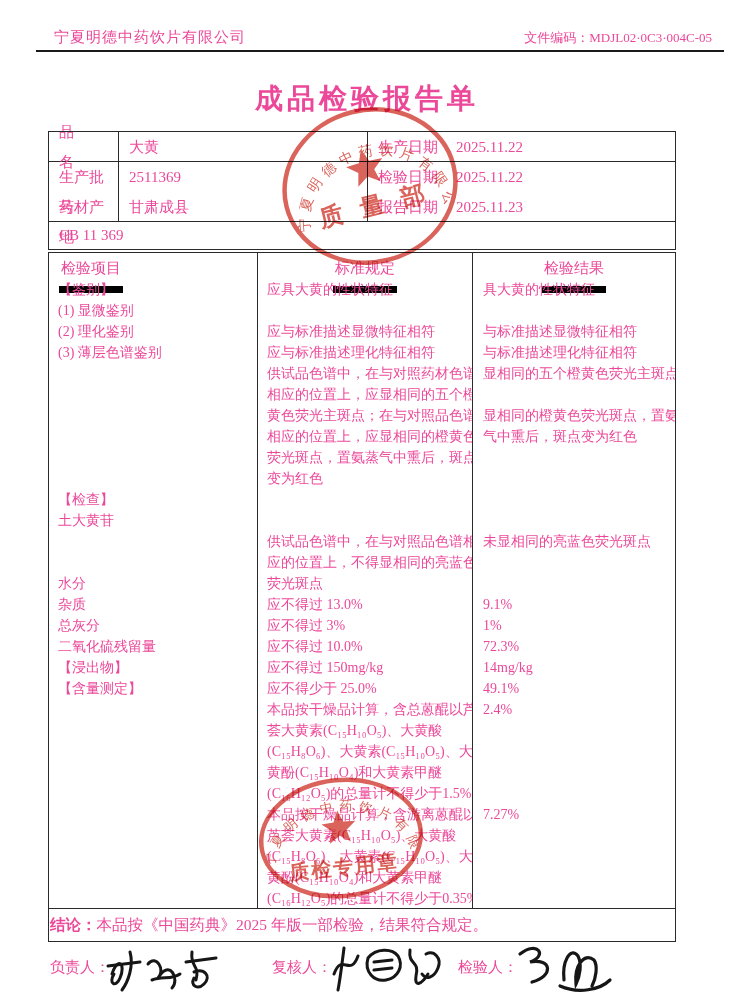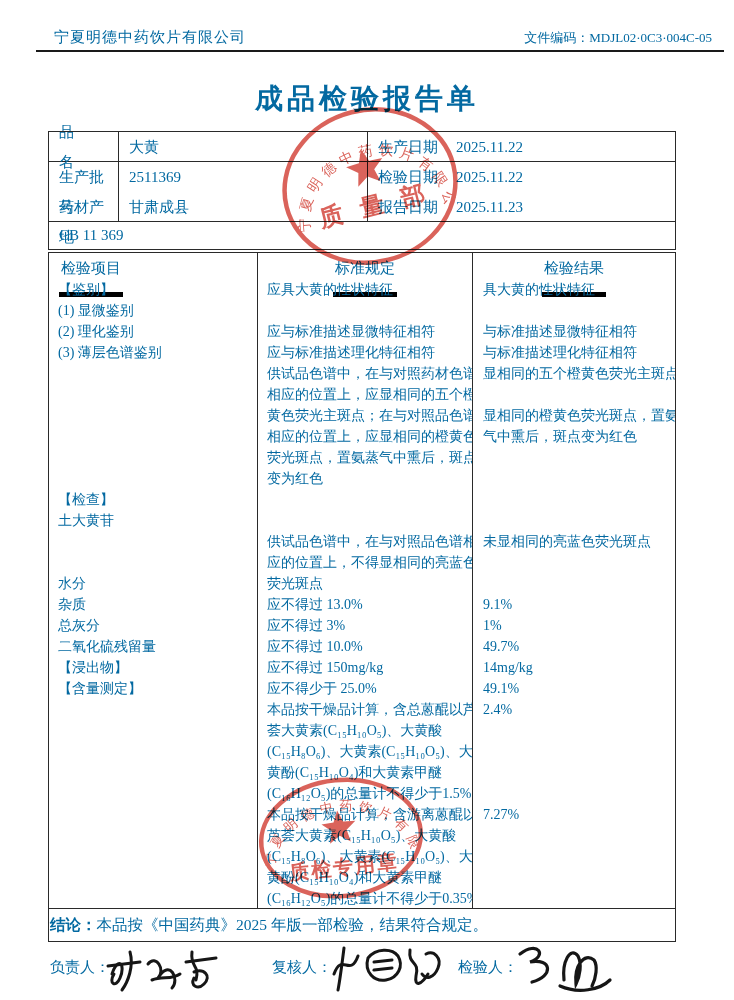--- a/index.html
+++ b/index.html
@@ -1,17 +1,17 @@
 <!DOCTYPE html>
 <html><head>
 <meta charset="utf-8">
 <style>
   html,body{margin:0;padding:0;background:#ffffff;}
   .page{position:relative;width:734px;height:1000px;background:#ffffff;overflow:hidden;
-        font-family:"Liberation Serif","DejaVu Serif",serif;color:#0369a1;}
+        font-family:"Liberation Serif","DejaVu Serif",serif;color:#ec4899;}
   
   .hdr-company{position:absolute;left:54px;top:28px;font-size:15px;letter-spacing:1px;}
   .hdr-code{position:absolute;right:22px;top:29px;font-size:13px;}
   .hdr-rule{position:absolute;left:36px;top:50px;width:688px;height:2px;background:#1a1a1a;}
   .title{position:absolute;left:0;top:80px;width:734px;text-align:center;
          font-size:28px;font-weight:bold;letter-spacing:4px;}
   
   .info{position:absolute;left:48px;top:131px;width:628px;height:119px;
         border:1px solid #2a2a2a;box-sizing:border-box;font-size:15px;}
   .irow{display:flex;box-sizing:border-box;border-bottom:1px solid #2a2a2a;}
@@ -24,21 +24,21 @@
   .pairline .val{margin-left:18px;}
   
   .mt{position:absolute;left:48px;top:252px;width:628px;height:657px;
       border:1px solid #2a2a2a;box-sizing:border-box;display:flex;}
   .mcol{box-sizing:border-box;overflow:hidden;}
   .c1{width:209px;border-right:1px solid #2a2a2a;}
   .c2{width:215px;border-right:1px solid #2a2a2a;}
   .c3{flex:1;}
   .mhead{height:26px;padding-top:6px;text-align:center;font-size:15px;box-sizing:border-box;}
   .c1 .mhead{text-align:left;padding-left:10px;}
-  .mhead span{border-bottom:5px solid #000000;padding:0 2px 16px 2px;}
+  .mhead span{border-bottom:7px solid #000000;padding:0 2px 10px 2px;}
   .tline{height:21px;line-height:21px;font-size:14px;padding-left:9px;white-space:nowrap;}
   .c3 .tline{padding-left:10px;}
   
   .conclusion{position:absolute;left:48px;top:908px;width:628px;height:34px;
       border:1px solid #2a2a2a;box-sizing:border-box;line-height:32px;font-size:15.5px;
       padding-left:1px;background:transparent;}
   .conclusion .clabel{font-weight:bold;}
   
   .footer{position:absolute;left:0;top:944px;width:734px;height:56px;}
   .sig-label{position:absolute;font-size:15px;top:14px;}
@@ -168,21 +168,21 @@
           <div class="tline">气中熏后，斑点变为红色</div>
           <div class="tline">&nbsp;</div>
           <div class="tline">&nbsp;</div>
           <div class="tline">&nbsp;</div>
           <div class="tline">&nbsp;</div>
           <div class="tline">未显相同的亮蓝色荧光斑点</div>
           <div class="tline">&nbsp;</div>
           <div class="tline">&nbsp;</div>
           <div class="tline">9.1%</div>
           <div class="tline">1%</div>
-          <div class="tline">49.7%</div>
+          <div class="tline">72.3%</div>
           <div class="tline">14mg/kg</div>
           <div class="tline">49.1%</div>
           <div class="tline">2.4%</div>
           <div class="tline">&nbsp;</div>
           <div class="tline">&nbsp;</div>
           <div class="tline">&nbsp;</div>
           <div class="tline">&nbsp;</div>
           <div class="tline">7.27%</div>
           <div class="tline">&nbsp;</div>
           <div class="tline">&nbsp;</div>

